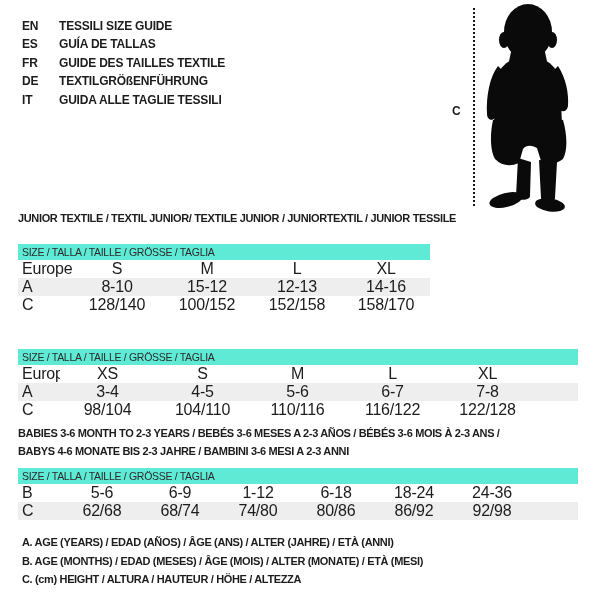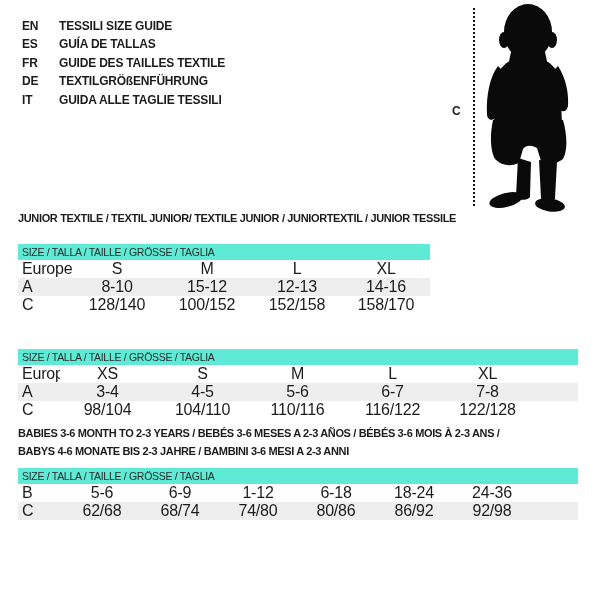--- a/index.html
+++ b/index.html
@@ -197,14 +197,19 @@
       <td>68/74</td>
       <td>74/80</td>
       <td>80/86</td>
       <td>86/92</td>
       <td>92/98</td>
       <td></td>
     </tr>
   </tbody>
     </table>
 
+  <div class="notes">
+    <div class="note-line">A. AGE (YEARS) / EDAD (AÑOS) / ÂGE (ANS) / ALTER (JAHRE) / ETÀ (ANNI)</div>
+    <div class="note-line">B. AGE (MONTHS) / EDAD (MESES) / ÂGE (MOIS) / ALTER (MONATE) / ETÀ (MESI)</div>
+    <div class="note-line">C. (cm) HEIGHT / ALTURA / HAUTEUR / HÖHE / ALTEZZA</div>
+  </div>
 
 </div>
 
 </body></html>

